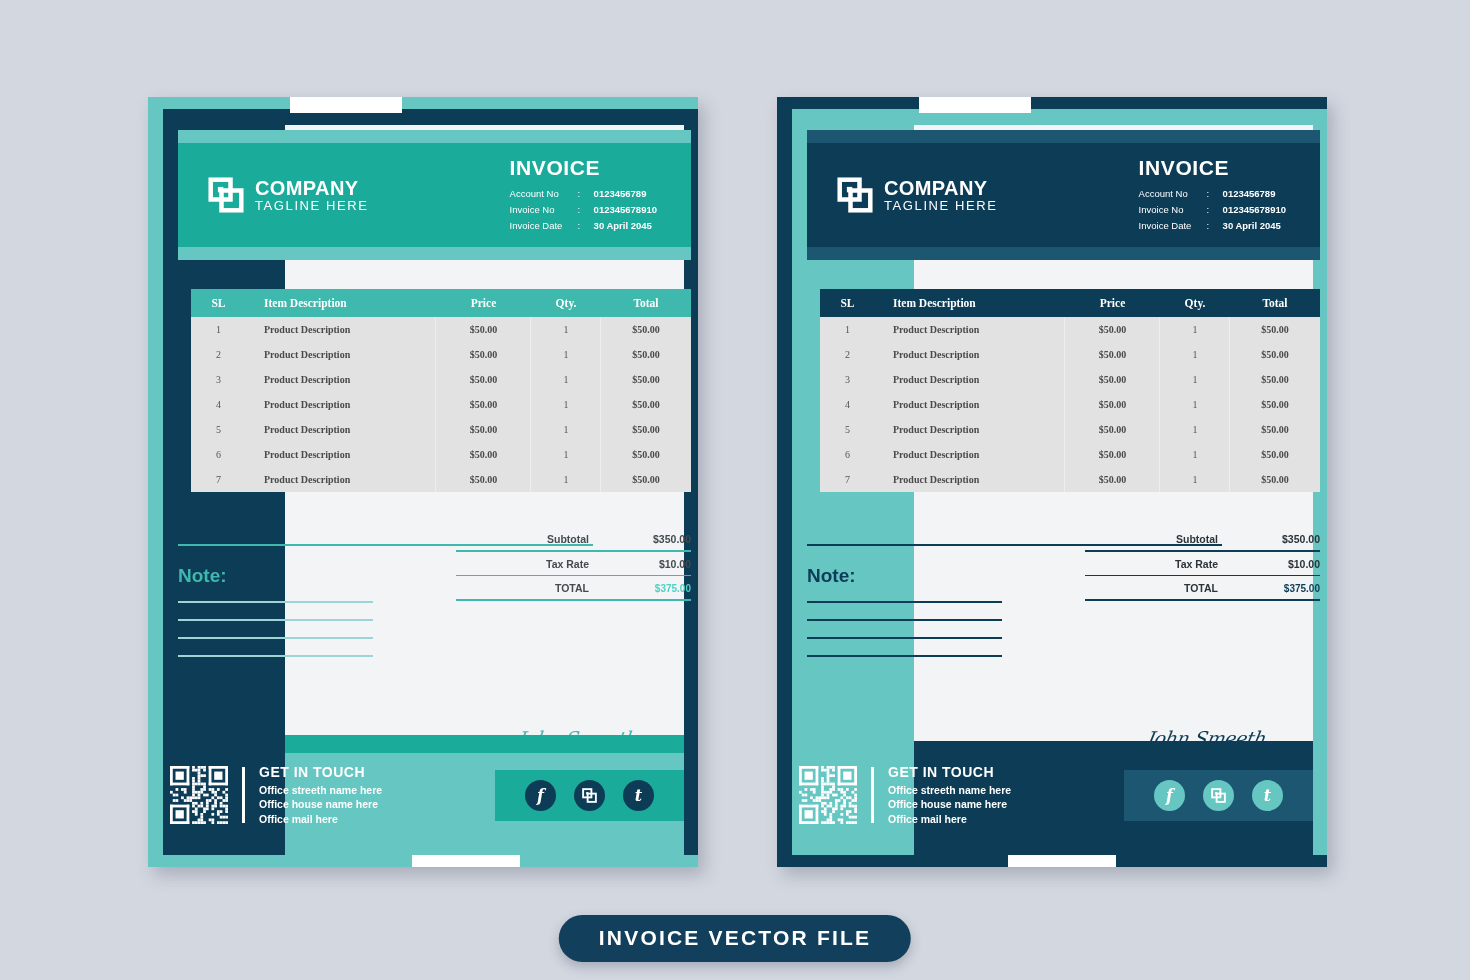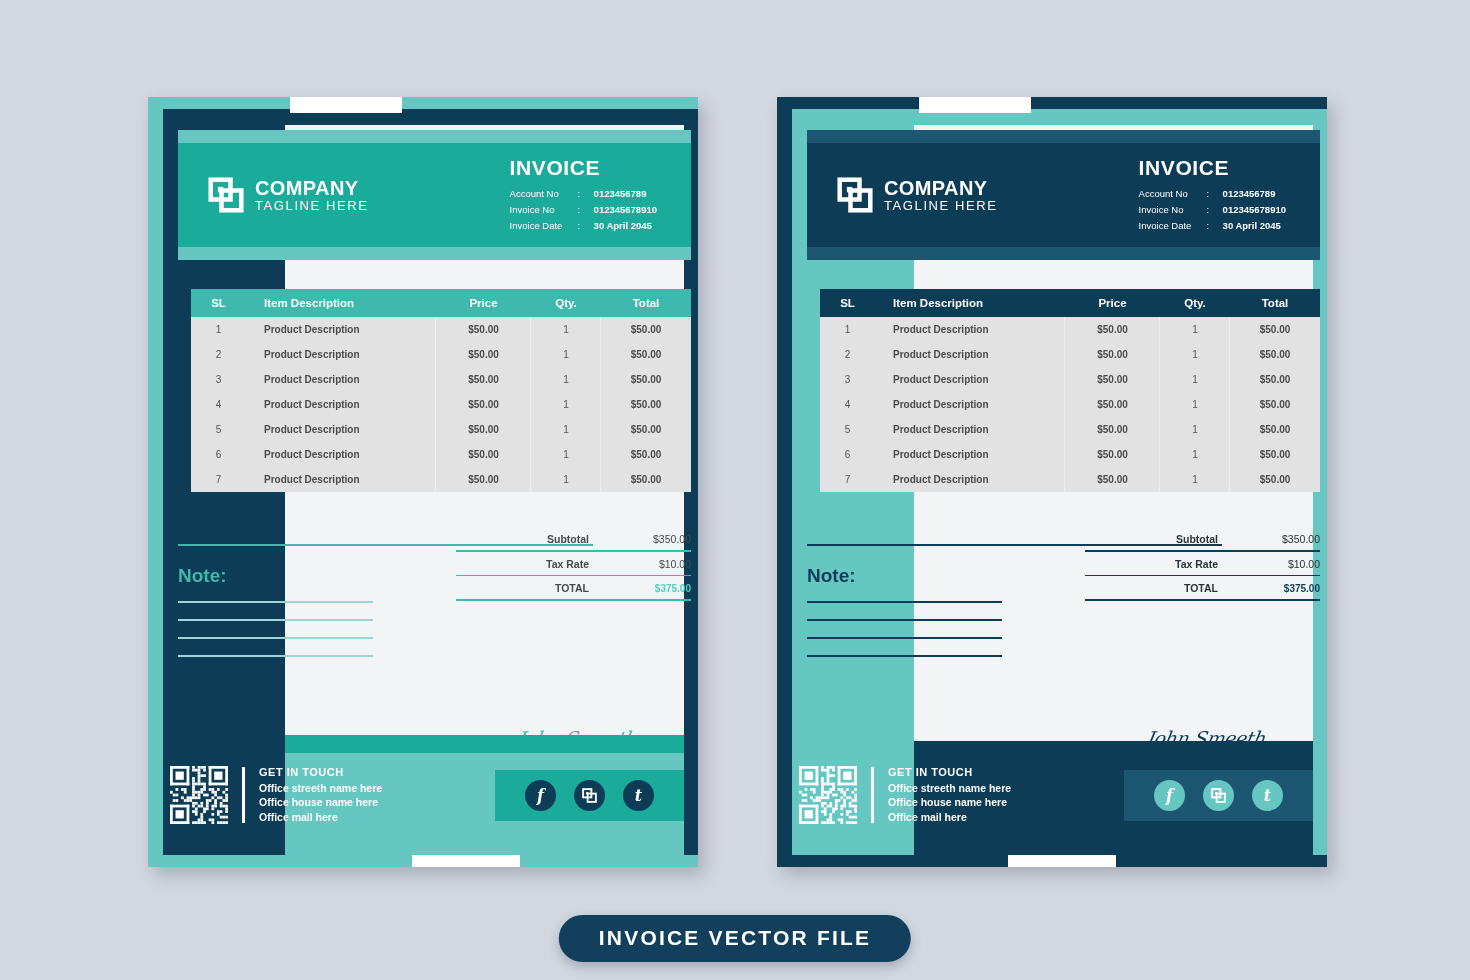--- a/index.html
+++ b/index.html
@@ -69,21 +69,21 @@
   .inv-title {
     color: #ffffff; font-size: 21px; font-weight: bold; letter-spacing: .6px;
     margin-bottom: 6px;
   }
   .meta-row { display: flex; font-size: 9.5px; color: #ffffff; line-height: 1.72; }
   .meta-k   { width: 68px; }
   .meta-c   { width: 16px; }
   .meta-v   { font-weight: bold; }
 
   
-  .table-wrap { position: absolute; left: 43px; right: 7px; top: 192px; }
+  .table-wrap { position: absolute; left: 43px; right: 7px; top: 192px; font-family: Liberation Serif, serif; }
   .tbl { width: 100%; border-collapse: collapse; table-layout: fixed; }
   .tbl thead th {
     font-size: 11.5px; font-weight: bold; color: #ffffff;
     padding: 8px 0; text-align: center;
   }
   .tbl tbody td {
     background: #e2e2e2;
     font-size: 10px; font-weight: bold; color: #4a4a4a;
     padding: 7px 0; text-align: center;
   }
@@ -100,21 +100,21 @@
   .tbl tbody td:nth-child(3) { box-shadow: inset -1px 0 0 #ededed; }
   .tbl tbody td:nth-child(4) { box-shadow: inset -1px 0 0 #ededed; }
 
   
   .totals { position: absolute; right: 7px; top: 430px; width: 235px; }
   .tot-row {
     display: flex; align-items: center; justify-content: flex-end;
     font-size: 10.5px; padding: 6px 0 5px 0;
   }
   .tot-k { width: 110px; text-align: right; padding-right: 16px; font-weight: bold; }
-  .tot-v { width: 86px; text-align: right; font-weight: normal; }
+  .tot-v { width: 86px; text-align: right; font-weight: bold; }
   .tot-rule { height: 1.5px; width: 100%; }
   .tot-row.grand .tot-k { font-weight: bold; }
   .tot-row.grand .tot-v { font-size: 10px; font-weight: bold; }
 
   
   .note-block { position: absolute; left: 30px; top: 468px; width: 200px; }
   .note-title { font-size: 19px; font-weight: bold; margin-bottom: 14px; }
   .note-line { height: 2px; margin-bottom: 16px; }
 
   .note-rule-long { position: absolute; left: 30px; top: 447px; width: 415px; height: 1.5px; }
@@ -131,21 +131,21 @@
   .sign-role { font-size: 8px; }
 
   
   .footer-wrap { position: absolute; left: 0; right: 0; bottom: 12px; height: 120px; }
   .foot-content {
     position: absolute; left: 22px; right: 14px; top: 0; bottom: 0;
     display: flex; align-items: center;
   }
   .qr { width: 58px; height: 58px; flex: 0 0 auto; }
   .qr-div { width: 3px; height: 56px; margin: 0 14px; }
-  .touch-title { font-size: 11px; font-weight: bold; letter-spacing: .5px; margin-bottom: 3px; }
+  .touch-title { font-size: 14px; font-weight: bold; letter-spacing: .5px; margin-bottom: 3px; }
   .touch-line { font-size: 10.5px; font-weight: bold; line-height: 1.38; }
   .social-box {
     margin-left: auto; display: flex; align-items: center; gap: 18px;
     padding: 10px 30px;
   }
   .social-ic {
     width: 31px; height: 31px; border-radius: 50%;
     display: flex; align-items: center; justify-content: center;
     font-size: 16px; font-weight: bold; font-family: "DejaVu Serif", serif;
     font-style: italic;

